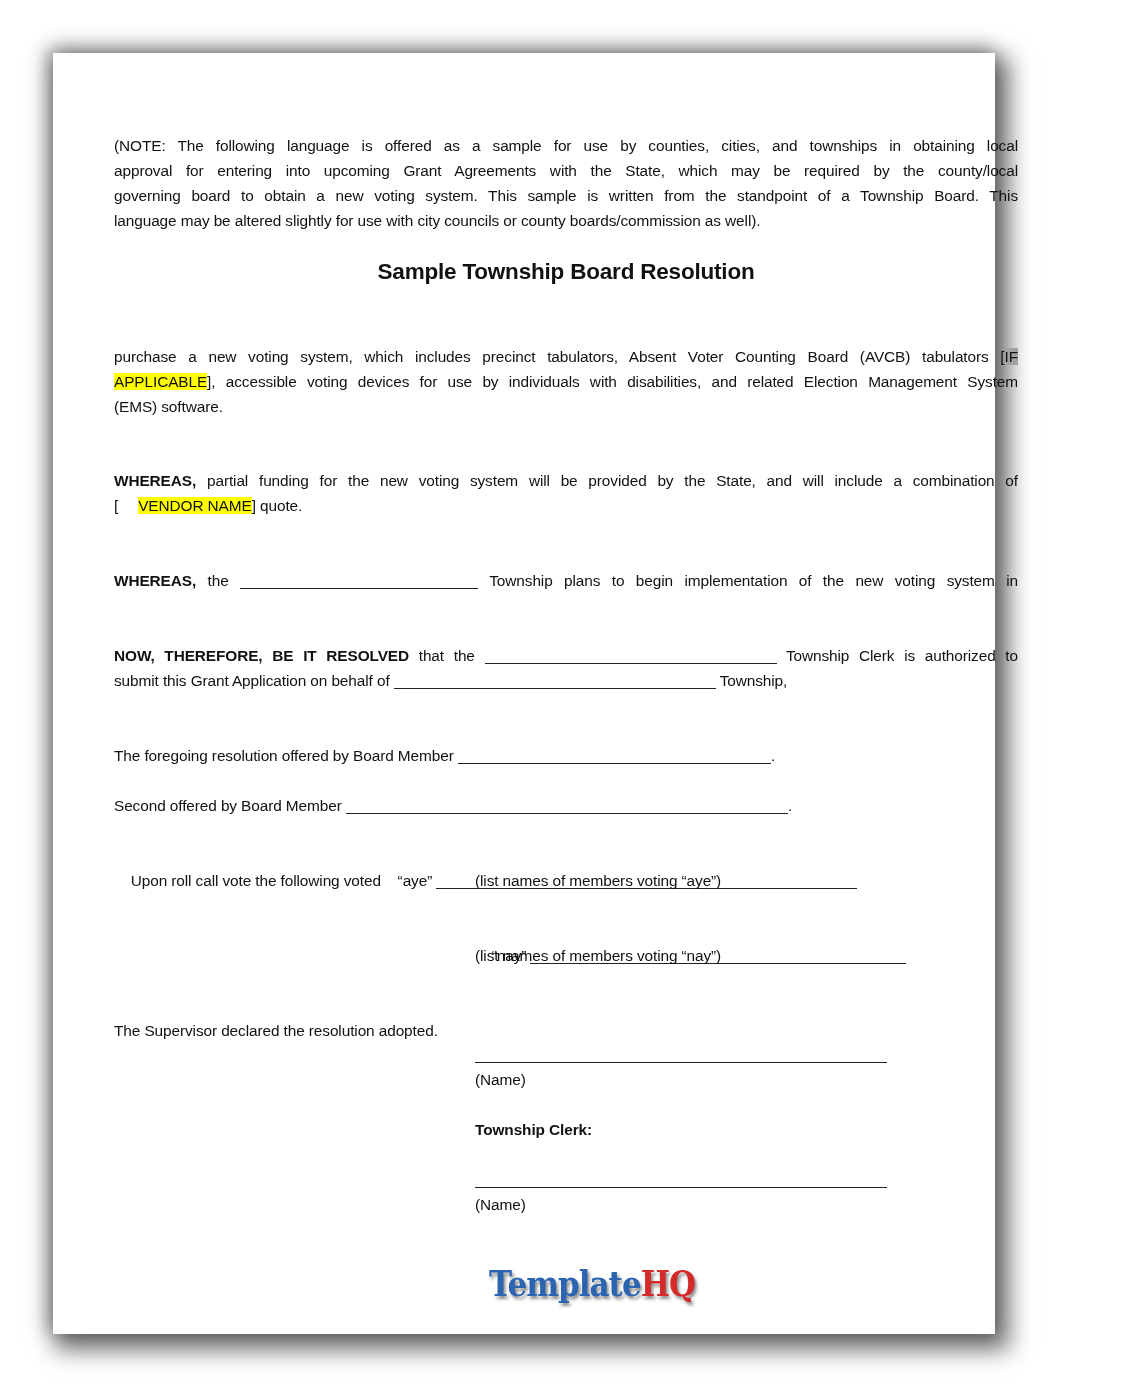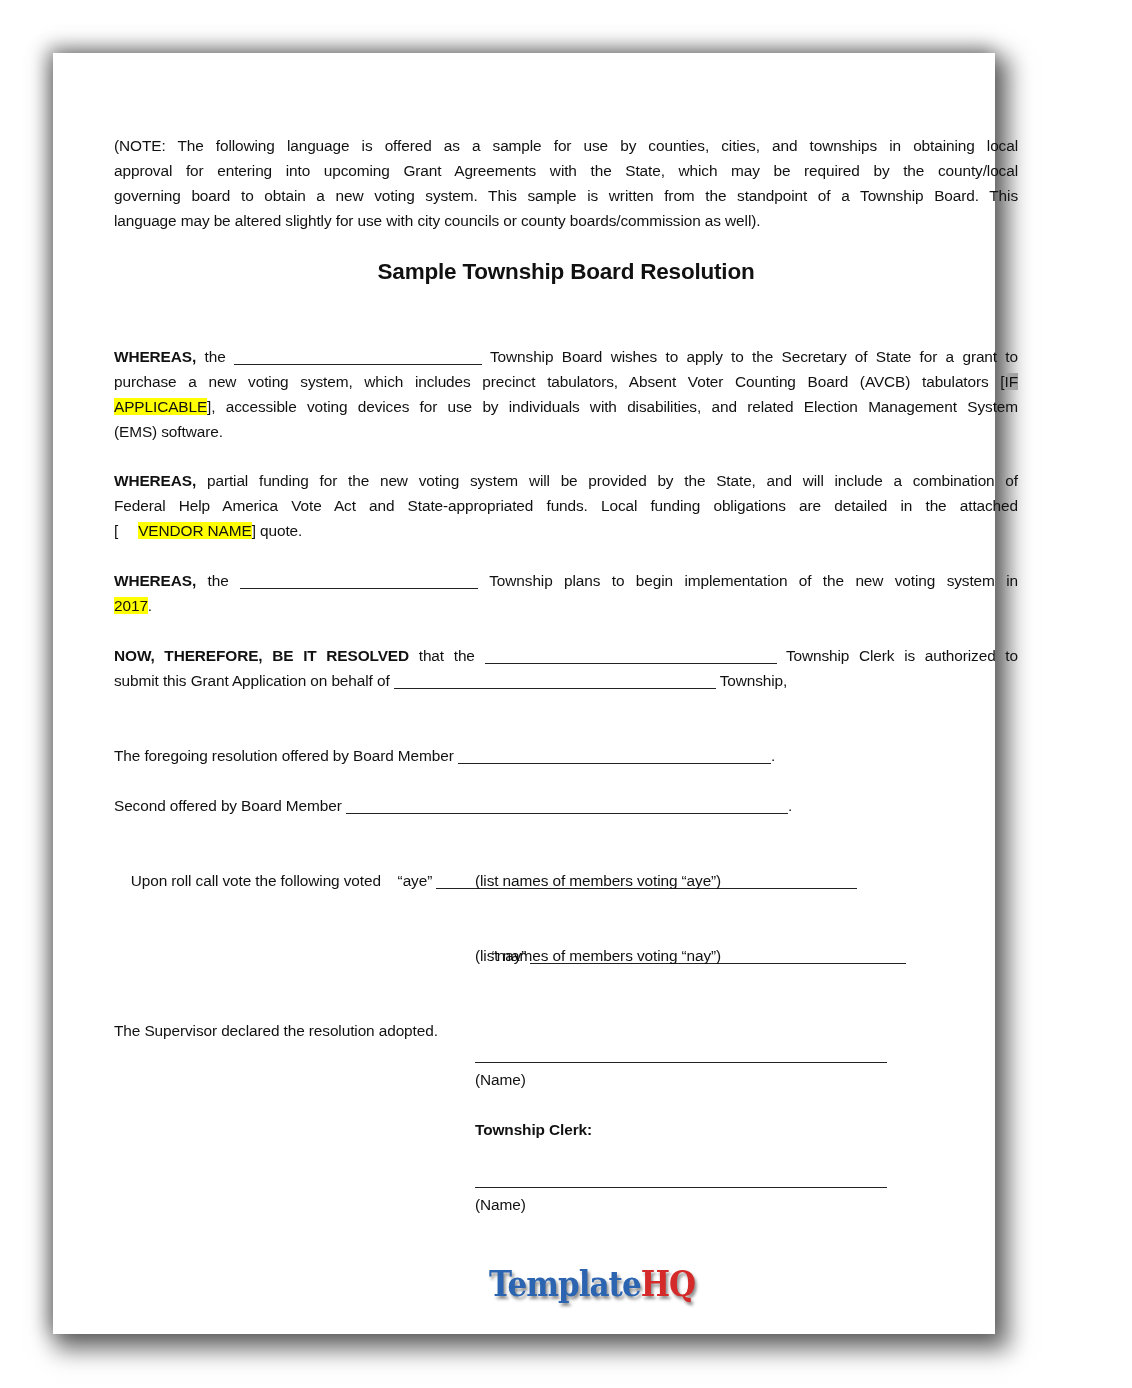--- a/index.html
+++ b/index.html
@@ -46,35 +46,32 @@
   <div class="para" style="top:80px;">
     <span class="jl">(NOTE:  The following language is offered as a sample for use by counties, cities, and townships in obtaining local</span>
     <span class="jl">approval for entering into upcoming Grant Agreements with the State, which may be required by the county/local</span>
     <span class="jl">governing board to obtain a new voting system.  This sample is written from the standpoint of a Township Board.  This</span>
     <span class="jl-last">language may be altered slightly for use with city councils or county boards/commission as well).</span>
   </div>
 
   <div class="title">Sample Township Board Resolution</div>
 
   <div class="para" style="top:291px;">
-    <span class="jl"><b>WHEREAS,</b><span> the </span><span class="blank" style="width:248px;"></span><span> Township Board wishes to apply to the Secretary of State for a grant to</span></span>
     <span class="jl"><span>purchase a new voting system, which includes precinct tabulators, Absent Voter Counting Board (AVCB) tabulators [</span><span class="hl" style="background: #a3a3a3;">IF</span></span>
     <span class="jl"><span class="hl" style="background: rgb(255, 255, 0);">APPLICABLE</span><span>], accessible voting devices for use by individuals with disabilities, and related Election Management System</span></span>
     <span class="jl-last">(EMS) software.</span>
   </div>
 
   <div class="para" style="top:415px;">
     <span class="jl"><b>WHEREAS,</b><span> partial funding for the new voting system will be provided by the State, and will include a combination of</span></span>
-    <span class="jl">Federal Help America Vote Act and State-appropriated funds.  Local funding obligations are detailed in the attached</span>
     <span class="jl-last"><span>[</span><span class="hl" style="background: rgb(255, 255, 0); margin-left: 20px;">VENDOR NAME</span><span>] quote.</span></span>
   </div>
 
   <div class="para" style="top:515px;">
     <span class="jl"><b>WHEREAS,</b><span> the </span><span class="blank" style="width:238px;"></span><span> Township plans to begin implementation of the new voting system in</span></span>
-    <span class="jl-last"><span class="hl" style="background: rgb(255, 255, 0);">2017</span><span>.</span></span>
   </div>
 
   <div class="para" style="top:590px;">
     <span class="jl"><b>NOW, THEREFORE, BE IT RESOLVED</b><span> that the </span><span class="blank" style="width:292px;"></span><span>  Township Clerk is authorized to</span></span>
     <span class="jl-last"><span>submit this Grant Application on behalf of </span><span class="blank" style="width:322px;"></span><span> Township,</span></span>
   </div>
 
   <div class="txt" style="left:61px; top:690px;">
     <span>The foregoing resolution offered by Board Member </span><span class="blank" style="width:313px;"></span><span>.</span>
   </div>

